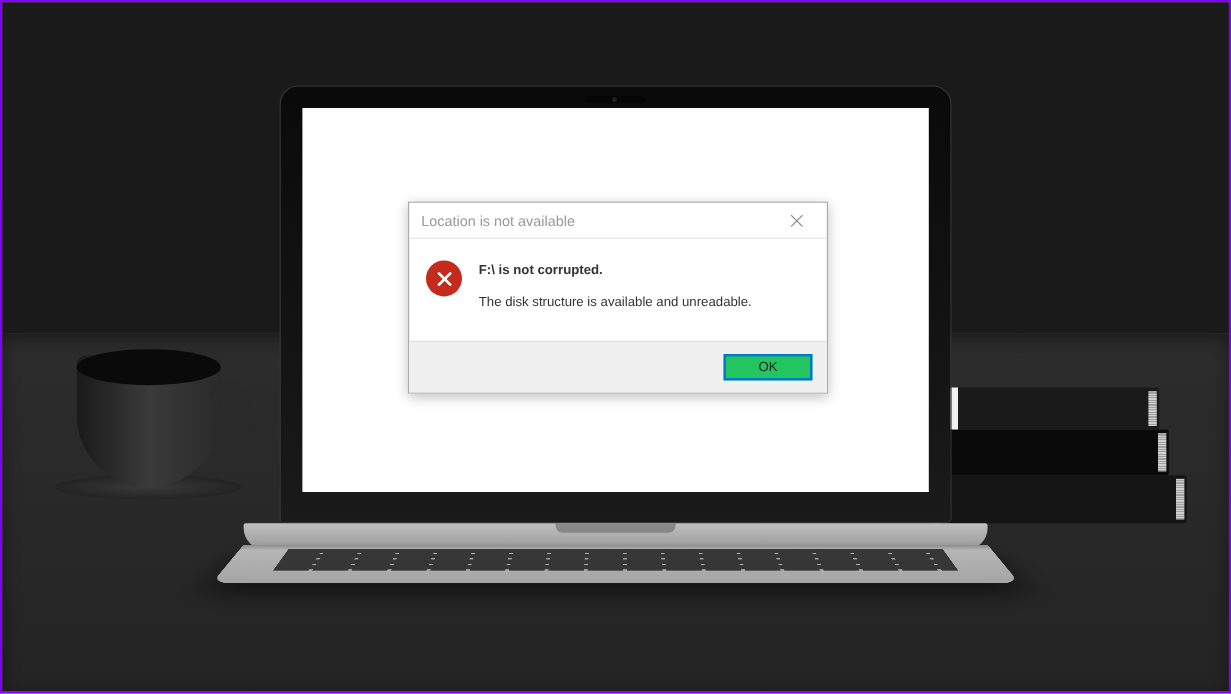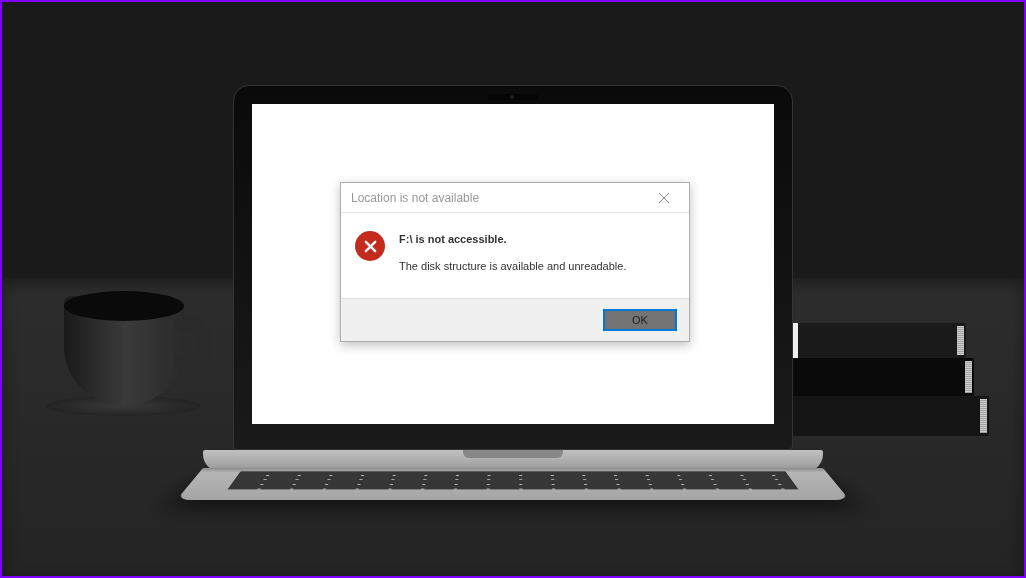--- a/index.html
+++ b/index.html
@@ -129,21 +129,21 @@
       bottom: 3px;
       width: 7px;
       background: repeating-linear-gradient(to bottom, #d0d0d0 0, #d0d0d0 1px, #a0a0a0 1px, #a0a0a0 2px);
     }
     
     
     .laptop {
       position: absolute;
       left: 50%;
       transform: translateX(-50%);
-      bottom: 41px;
+      bottom: 55px;
       width: 620px;
       height: 450px;
       margin-top: 20px;
     }
     
     .laptop-screen-frame {
       width: 560px;
       height: 365px;
       background: linear-gradient(to bottom, #0a0a0a, #1a1a1a);
       border-radius: 16px 16px 4px 4px;
@@ -297,21 +297,21 @@
       background: #f0f0f0;
       border-top: 1px solid #dfdfdf;
       padding: 10px 12px;
       display: flex;
       justify-content: flex-end;
     }
     
     .ok-btn {
       width: 74px;
       height: 22px;
-      background: #737373;
+      background: #22c55e;
       border: 2px solid #0078d7;
       color: #222;
       font-size: 11px;
       cursor: pointer;
       font-family: inherit;
     }
   </style>
 </head>
 <body>
 
@@ -354,21 +354,21 @@
             </div>
           </div>
           <div class="dialog-body">
             <div class="error-icon">
               <svg viewBox="0 0 16 16">
                 <line x1="3" y1="3" x2="13" y2="13" stroke="white" stroke-width="2.5" stroke-linecap="round"></line>
                 <line x1="13" y1="3" x2="3" y2="13" stroke="white" stroke-width="2.5" stroke-linecap="round"></line>
               </svg>
             </div>
             <div class="dialog-messages">
-              <div class="msg-primary">F:\ is not accessible.</div>
+              <div class="msg-primary">F:\ is not corrupted.</div>
               <div class="msg-secondary">The disk structure is available and unreadable.</div>
             </div>
           </div>
           <div class="dialog-footer">
             <button class="ok-btn">OK</button>
           </div>
         </div>
 
       </div>
     </div>

